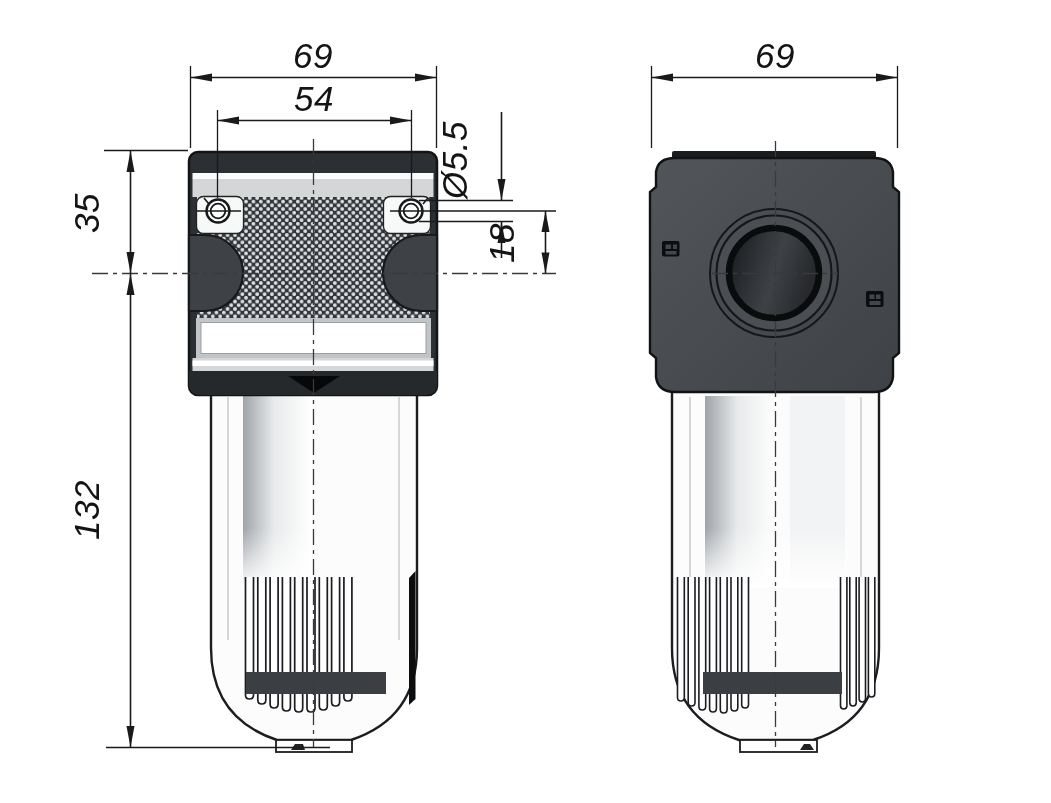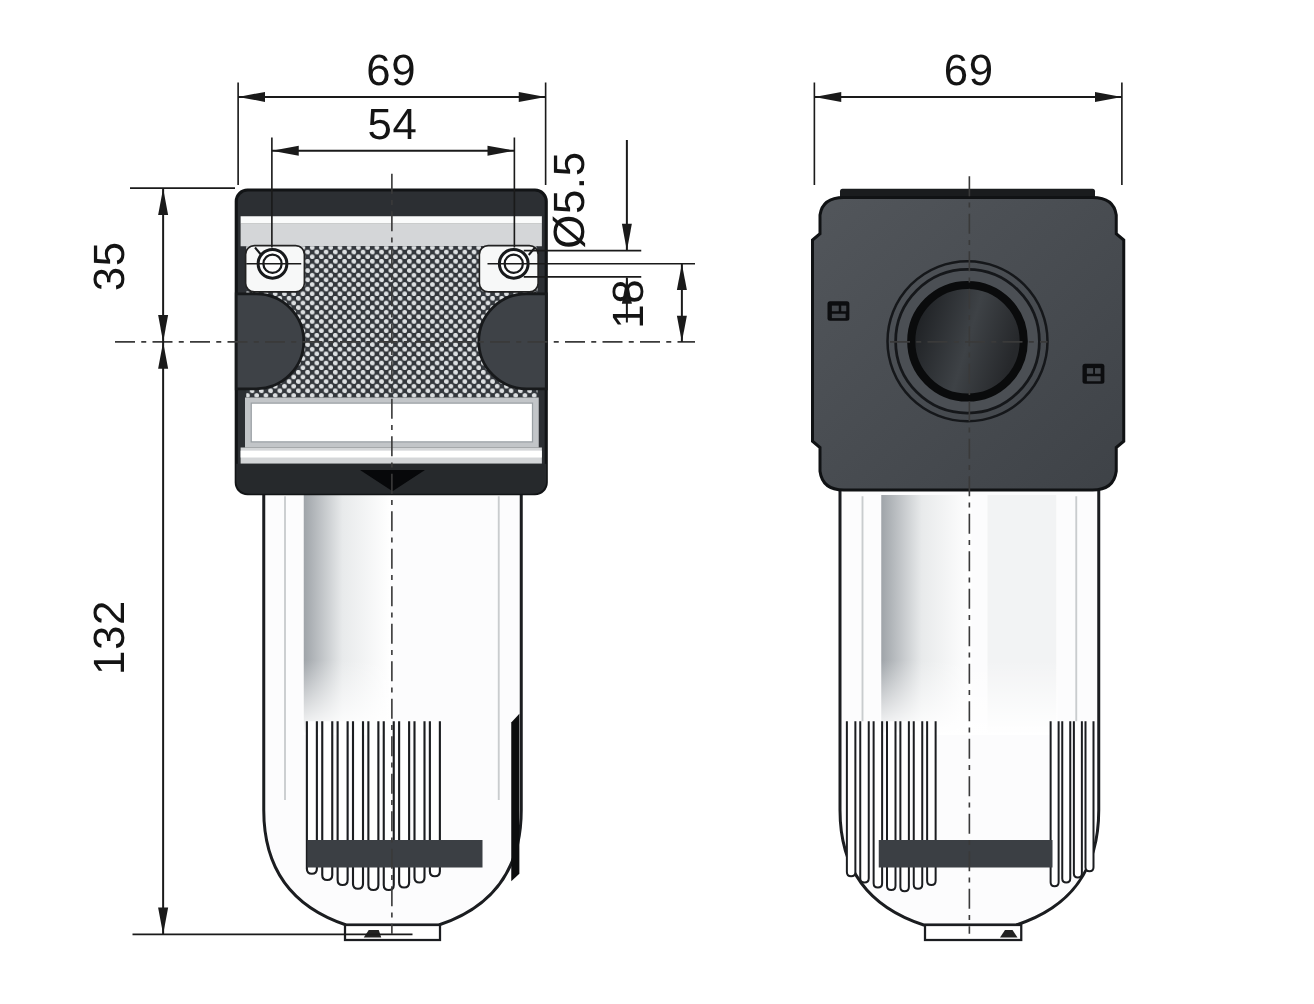--- a/index.html
+++ b/index.html
@@ -2,20 +2,21 @@
 <html><head>
 <meta charset="utf-8">
 <style>
   html,body{margin:0;padding:0;background:#ffffff;}
   .canvas{
     position:relative;
     width:1051px;height:803px;
     background:#ffffff;
     overflow:hidden;
     font-family:"Liberation Sans", sans-serif;
+    font-style:italic;
   }
   svg{display:block;}
   text.dim{
     font-family:"Liberation Sans", sans-serif;
     font-size:35px;
     fill:#141414;
     letter-spacing:0.5px;
   }
 </style>
 </head>

